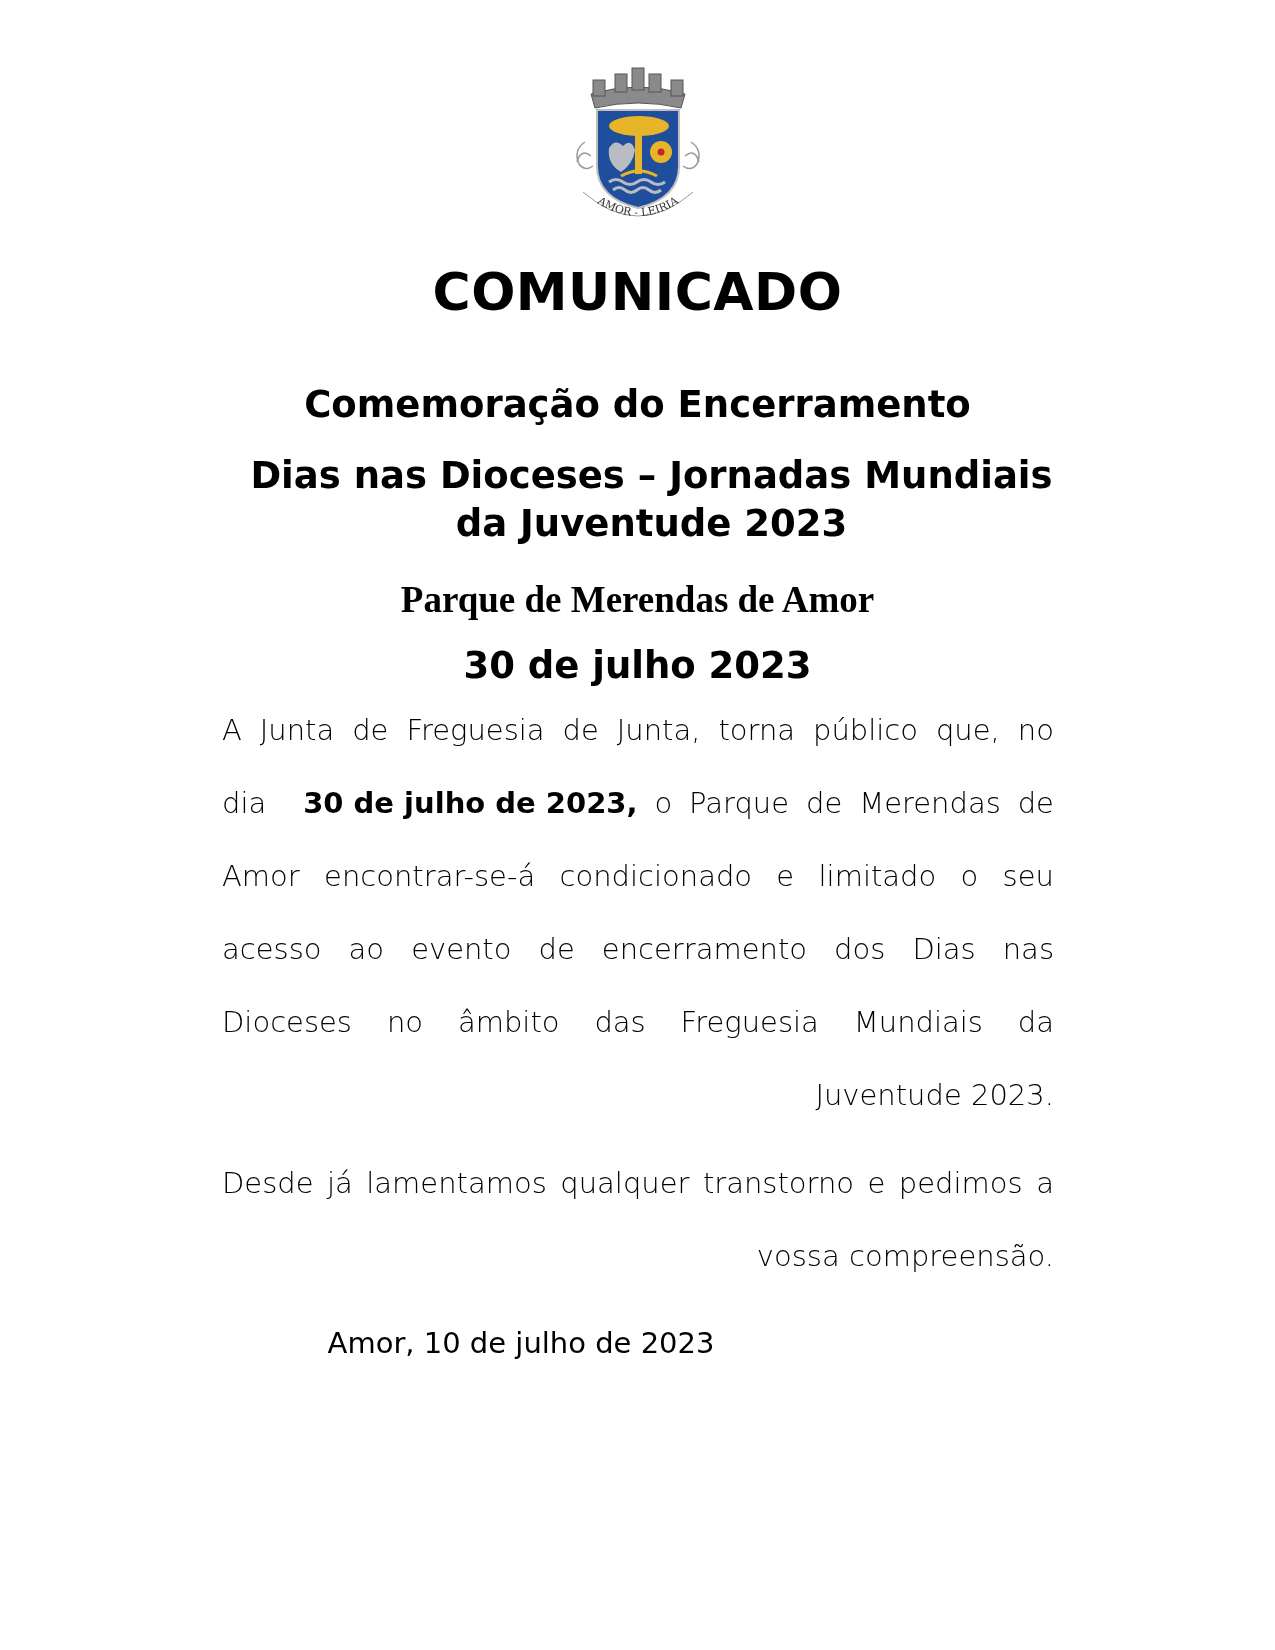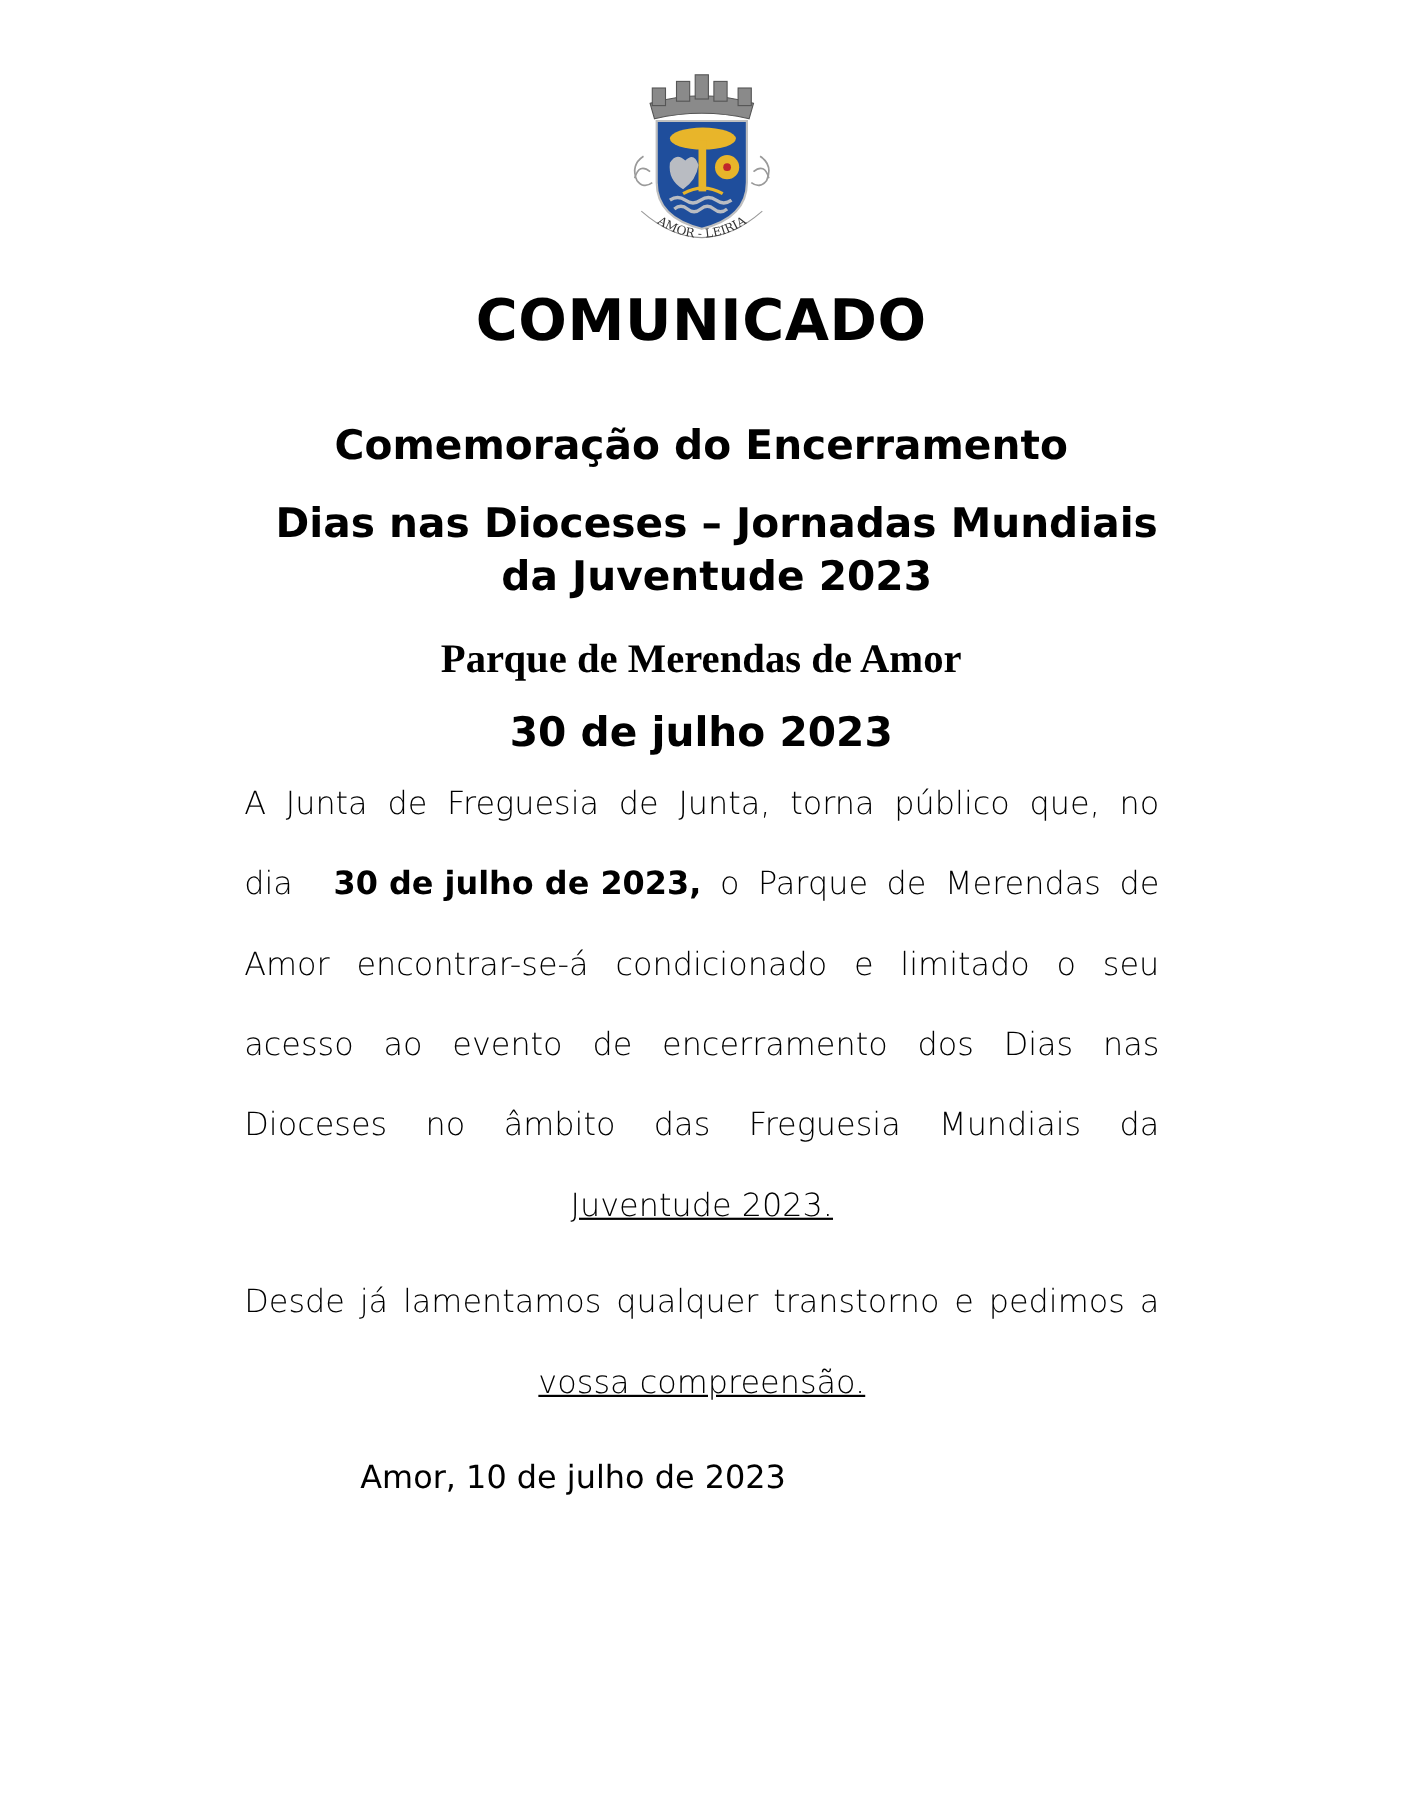--- a/index.html
+++ b/index.html
@@ -12,21 +12,21 @@
     .title { position: absolute; left: 0; width: 1275px; text-align: center; font-weight: bold; }
     .t-main { top: 262px; font-size: 52px; letter-spacing: 0.5px; line-height: 60px; }
     .t-sub1 { top: 383px; font-size: 37px; line-height: 44px; }
     .t-sub2 { top: 452px; font-size: 37px; line-height: 48px; margin-left: 14px; }
     .t-sub3 { top: 578px; font-size: 37px; line-height: 44px; font-family: Liberation Serif, serif; }
     .t-sub4 { top: 644px; font-size: 37px; line-height: 44px; }
 
     .body-line { position: absolute; left: 222px; width: 832px; font-size: 29px; line-height: 36px;
                  text-align: justify; text-align-last: justify; white-space: nowrap; font-weight: 300;
                  display: flex; justify-content: space-between; }
-    .body-line.last { text-align-last: left; justify-content: center; gap: 9px; text-decoration: underline; }
+    .body-line.last { text-align-last: left; justify-content: flex-end; gap: 9px; }
     .body-line b { font-weight: bold; margin-left: 20px; }
     .w { display: inline-block; }
 
     .sign { position: absolute; left: 0; width: 1042px; top: 1401px; text-align: center;
             font-size: 29px; line-height: 36px; }
   </style>
 </head>
 <body>
 
 <div class="page">

